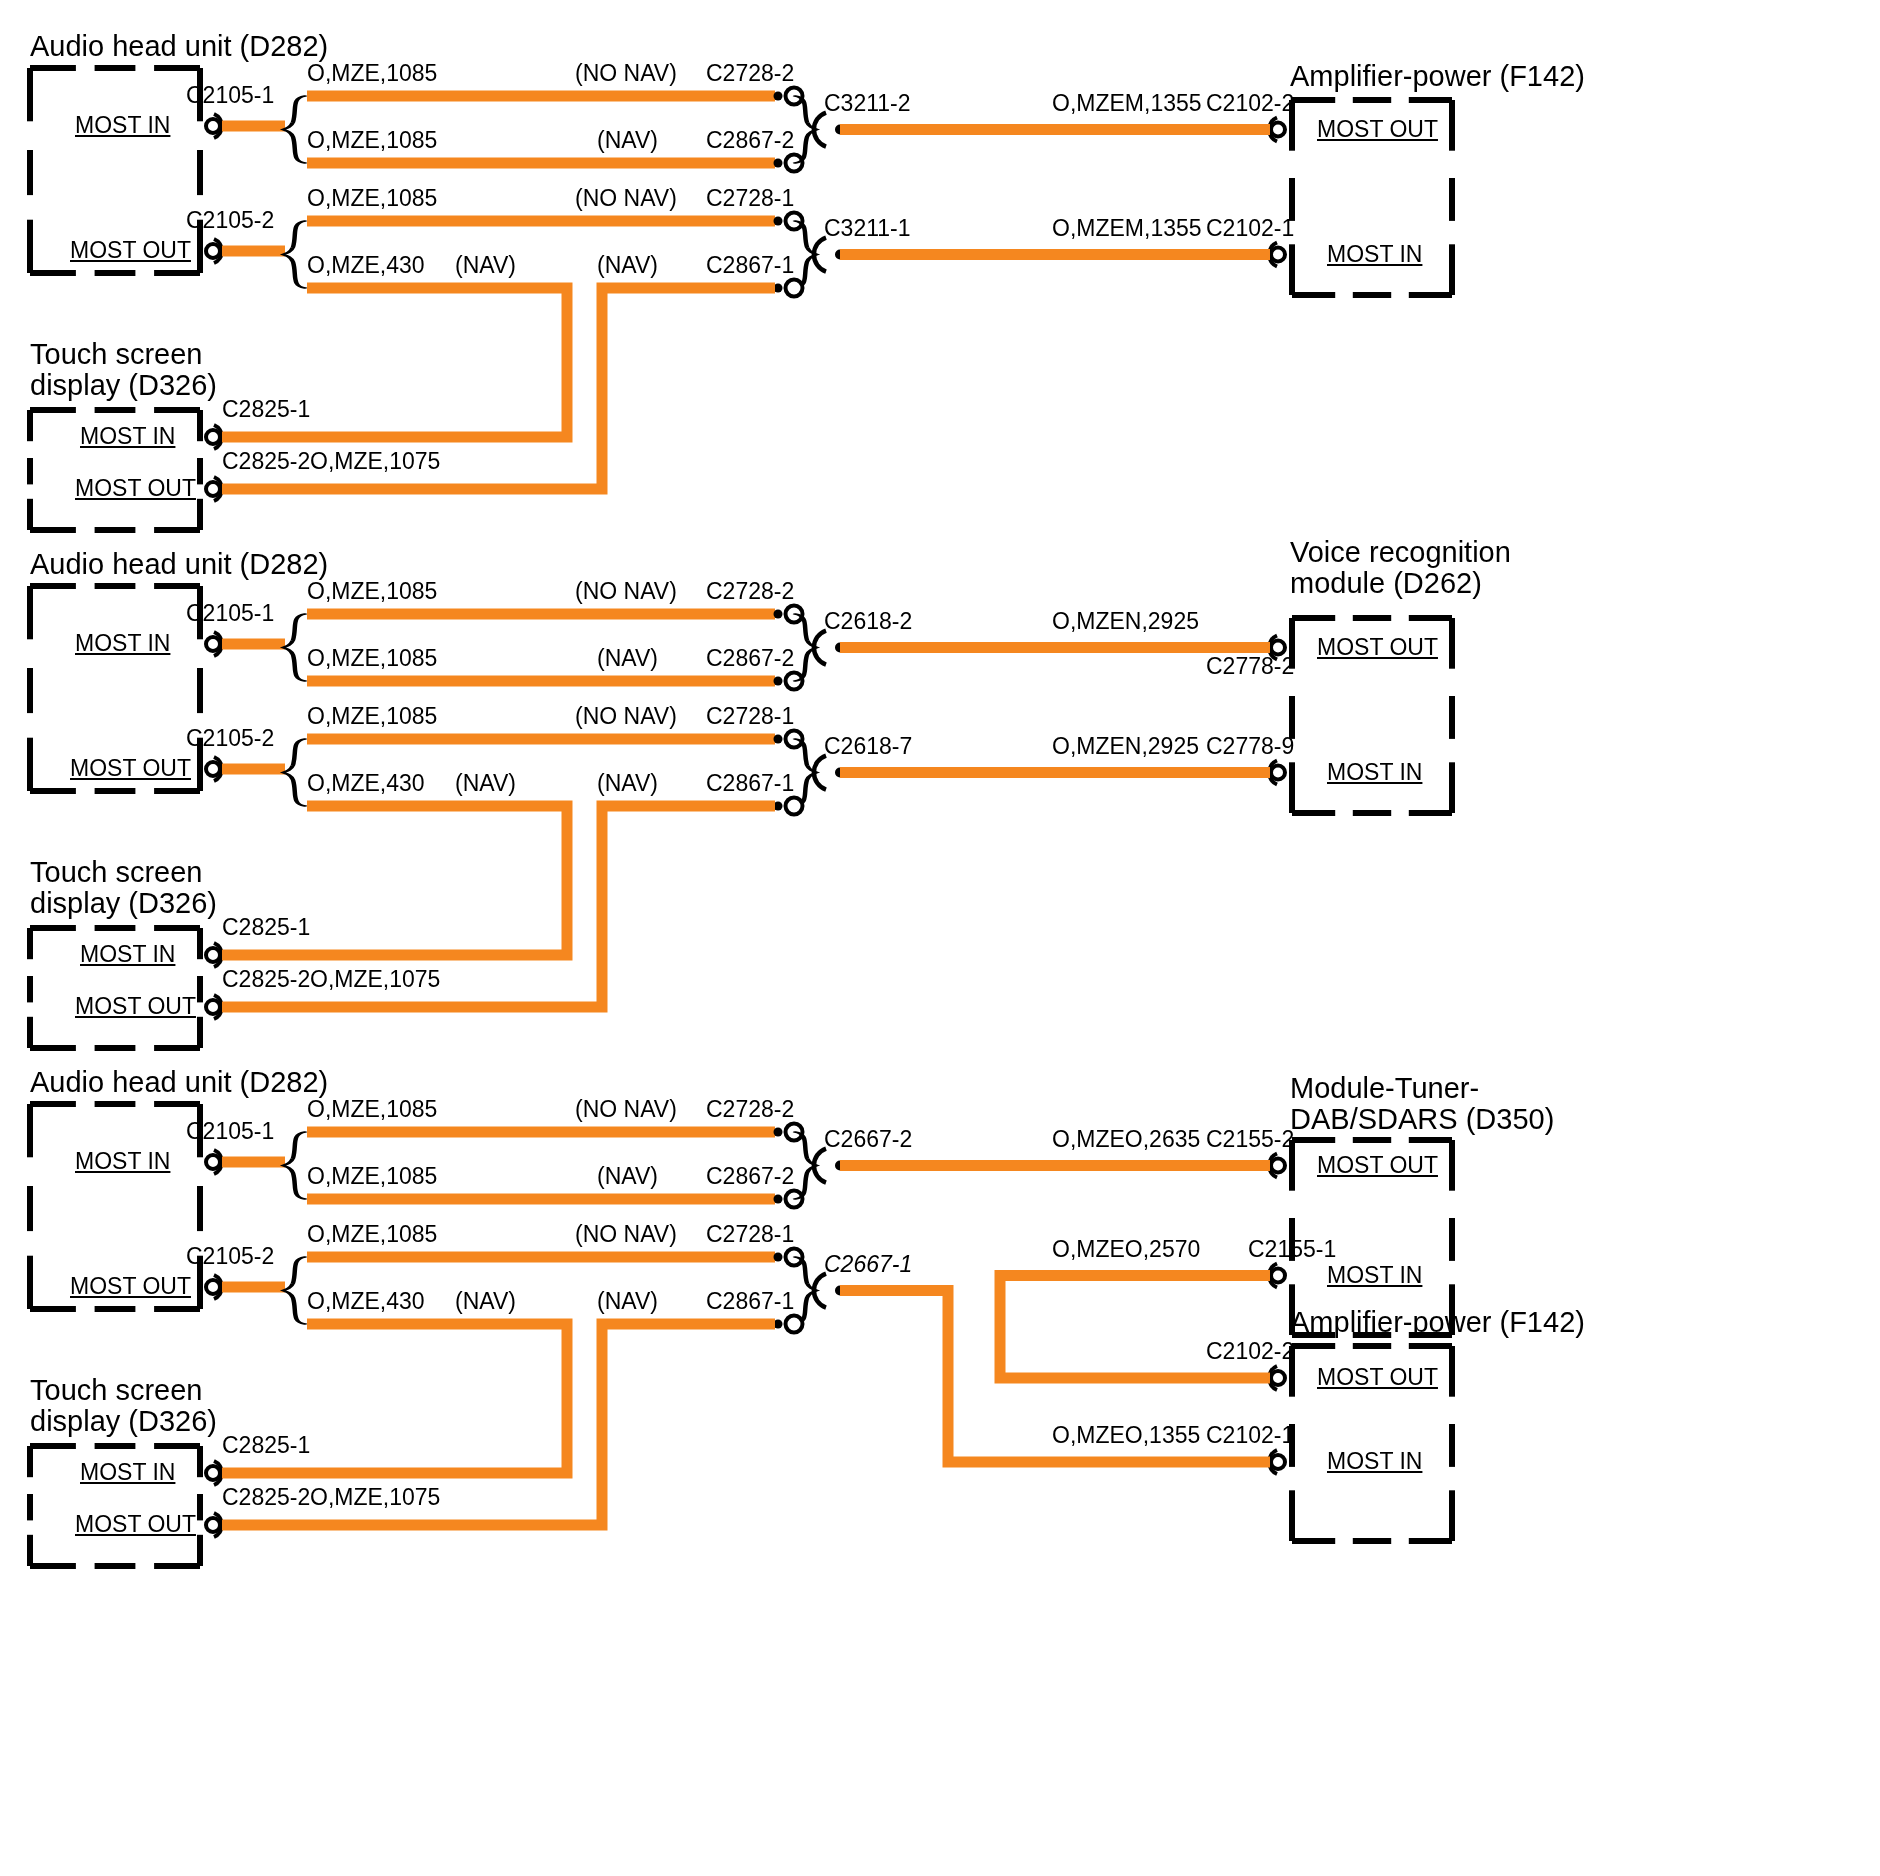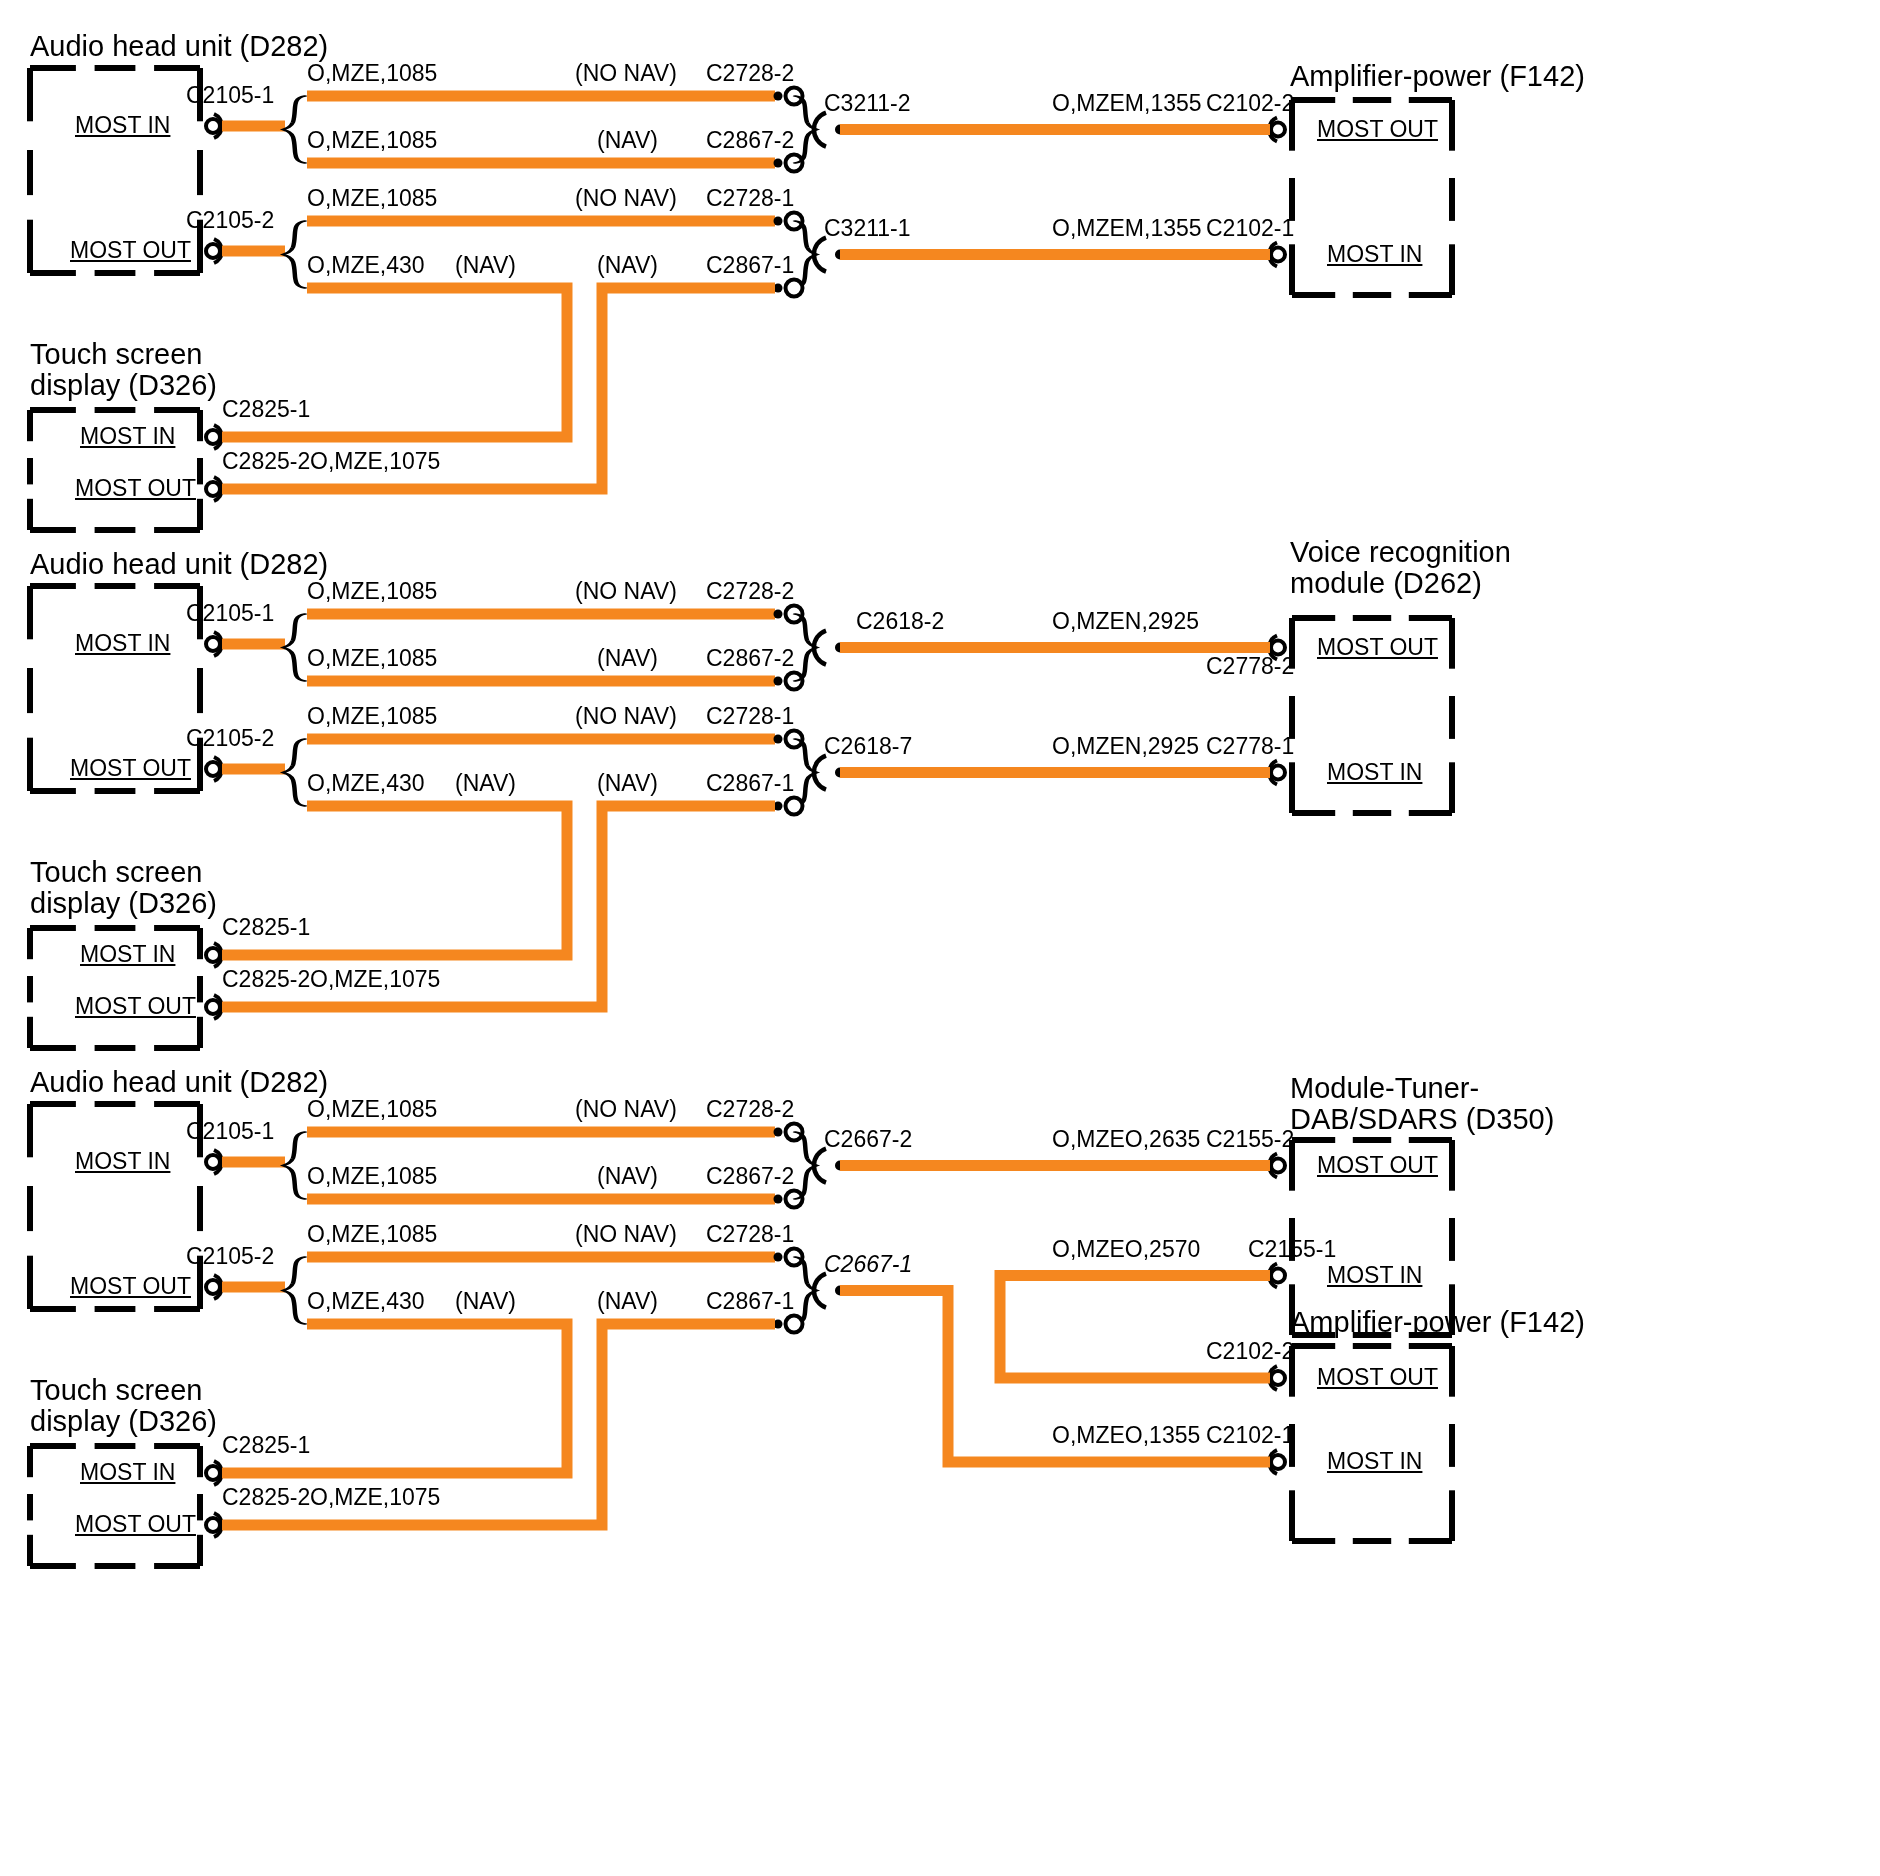--- a/index.html
+++ b/index.html
@@ -403,21 +403,21 @@
       <div class="lbl t-port" style="left: 75px; top: 630px;">MOST IN</div>
       <div class="lbl t-port" style="left: 70px; top: 755px;">MOST OUT</div>
       <div class="lbl t-conn" style="left: 186px; top: 600px;">C2105-1</div>
       <div class="lbl t-conn" style="left: 186px; top: 725px;">C2105-2</div>
       <div class="lbl t-wire" style="left: 307px; top: 578px;">O,MZE,1085</div>
       <div class="lbl t-wire" style="left: 575px; top: 578px;">(NO NAV)</div>
       <div class="lbl t-conn" style="left: 706px; top: 578px;">C2728-2</div>
       <div class="lbl t-wire" style="left: 307px; top: 645px;">O,MZE,1085</div>
       <div class="lbl t-wire" style="left: 597px; top: 645px;">(NAV)</div>
       <div class="lbl t-conn" style="left: 706px; top: 645px;">C2867-2</div>
-      <div class="lbl t-conn" style="left: 856px; top: 607.5px; text-align: center;">C2618-2</div>
+      <div class="lbl t-conn" style="left: 824px; top: 607.5px; text-align: center;">C2618-2</div>
       <div class="lbl t-wire" style="left: 307px; top: 703px;">O,MZE,1085</div>
       <div class="lbl t-wire" style="left: 575px; top: 703px;">(NO NAV)</div>
       <div class="lbl t-conn" style="left: 706px; top: 703px;">C2728-1</div>
       <div class="lbl t-wire" style="left: 307px; top: 770px;">O,MZE,430</div>
       <div class="lbl t-wire" style="left: 455px; top: 770px;">(NAV)</div>
       <div class="lbl t-wire" style="left: 597px; top: 770px;">(NAV)</div>
       <div class="lbl t-conn" style="left: 706px; top: 770px;">C2867-1</div>
       <div class="lbl t-conn" style="left: 824px; top: 732.5px;">C2618-7</div>
       <div class="lbl t-title" style="left: 30px; top: 856px;">Touch screen</div>
       <div class="lbl t-title" style="left: 30px; top: 887px;">display (D326)</div>
@@ -426,21 +426,21 @@
       <div class="lbl t-conn" style="left: 222px; top: 914px;">C2825-1</div>
       <div class="lbl t-conn" style="left: 222px; top: 966px;">C2825-2</div>
       <div class="lbl t-wire" style="left: 310px; top: 966px;">O,MZE,1075</div>
       <div class="lbl t-title" style="left: 1290px; top: 536px;">Voice recognition</div>
       <div class="lbl t-title" style="left: 1290px; top: 567px;">module (D262)</div>
       <div class="lbl t-port" style="left: 1317px; top: 633.5px;">MOST OUT</div>
       <div class="lbl t-port" style="left: 1327px; top: 758.5px;">MOST IN</div>
       <div class="lbl t-wire" style="left: 1052px; top: 607.5px;">O,MZEN,2925</div>
       <div class="lbl t-conn" style="left: 1206px; top: 607.5px; margin-top: 45px;">C2778-2</div>
       <div class="lbl t-wire" style="left: 1052px; top: 732.5px;">O,MZEN,2925</div>
-      <div class="lbl t-conn" style="left: 1206px; top: 732.5px;">C2778-1</div>
+      <div class="lbl t-conn" style="left: 1206px; top: 732.5px;">C2778-9</div>
       <div class="lbl t-title" style="left: 30px; top: 1066px;">Audio head unit (D282)</div>
       <div class="lbl t-port" style="left: 75px; top: 1148px;">MOST IN</div>
       <div class="lbl t-port" style="left: 70px; top: 1273px;">MOST OUT</div>
       <div class="lbl t-conn" style="left: 186px; top: 1118px;">C2105-1</div>
       <div class="lbl t-conn" style="left: 186px; top: 1243px;">C2105-2</div>
       <div class="lbl t-wire" style="left: 307px; top: 1096px;">O,MZE,1085</div>
       <div class="lbl t-wire" style="left: 575px; top: 1096px;">(NO NAV)</div>
       <div class="lbl t-conn" style="left: 706px; top: 1096px;">C2728-2</div>
       <div class="lbl t-wire" style="left: 307px; top: 1163px;">O,MZE,1085</div>
       <div class="lbl t-wire" style="left: 597px; top: 1163px;">(NAV)</div>

